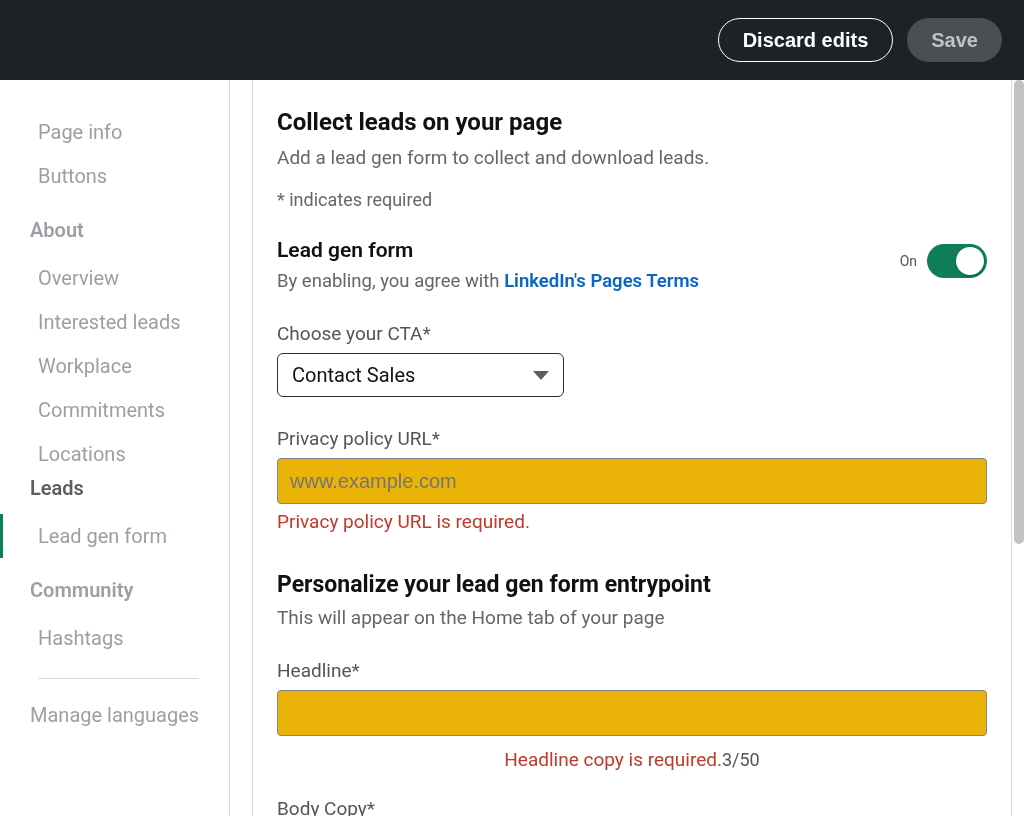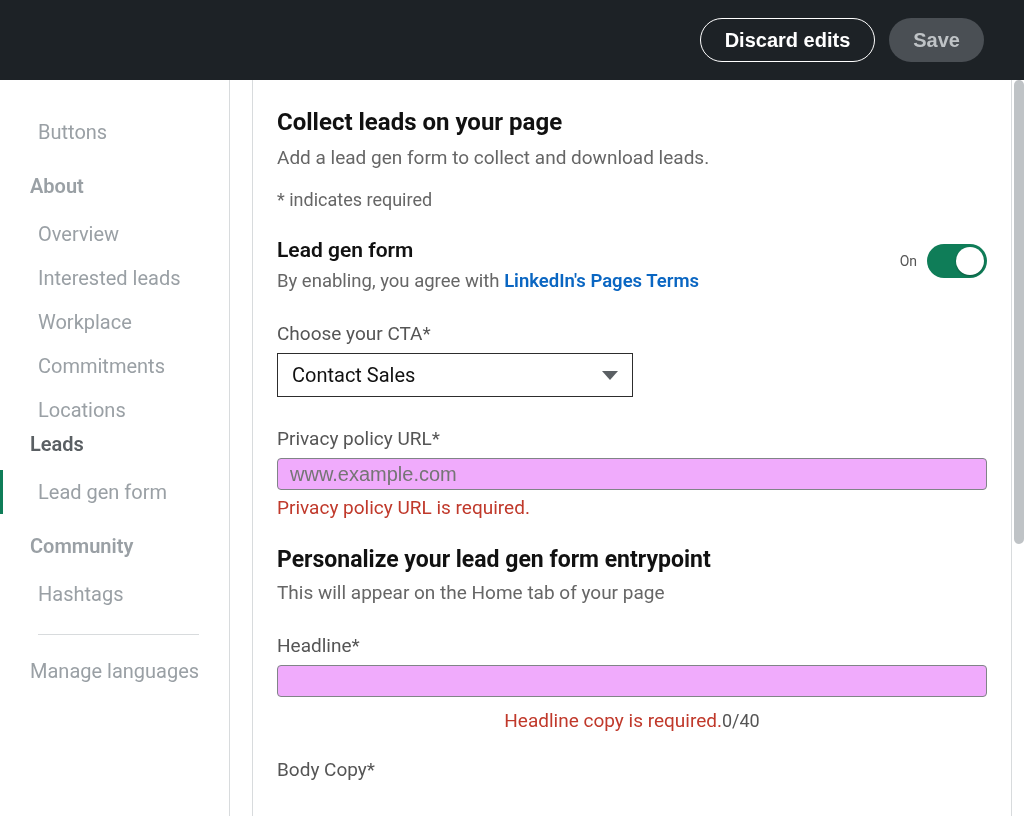--- a/index.html
+++ b/index.html
@@ -6,21 +6,21 @@
   html, body { width: 1024px; height: 816px; overflow: hidden; font-family: -apple-system, BlinkMacSystemFont, "Segoe UI", Roboto, Helvetica, Arial, sans-serif; }
   body { display: flex; flex-direction: column; background: #fff; }
 
   
   .topbar {
     background: #1d2226;
     height: 80px;
     display: flex;
     align-items: center;
     justify-content: flex-end;
-    padding: 0 40px;
+    padding: 0 22px;
     gap: 14px;
   }
   .btn {
     height: 44px;
     border-radius: 28px;
     padding: 0 24px;
     font-size: 20px;
     font-weight: 600;
     cursor: pointer;
     display: inline-flex;
@@ -120,54 +120,55 @@
   }
   .toggle-knob {
     position: absolute; right: 3px; top: 3px;
     width: 28px; height: 28px; border-radius: 50%;
     background: #fff; box-shadow: 0 1px 2px rgba(0,0,0,.3);
   }
 
   .field { margin-top: 30px; }
   .field-label { font-size: 19px; color: #555; margin-bottom: 8px; }
   .select {
-    width: 356px; height: 44px;
-    border: 1.5px solid #2d2d2d; border-radius: 0;
+    width: 287px; height: 44px;
+    border: 1.5px solid #2d2d2d; border-radius: 6px;
     display: flex; align-items: center; justify-content: space-between;
     padding: 0 14px; font-size: 20px; color: #111; cursor: pointer;
     background: #fff;
   }
   .chevron {
     width: 0; height: 0;
     border-left: 8px solid transparent;
     border-right: 8px solid transparent;
     border-top: 9px solid #5a5f63;
   }
   .text-input {
-    width: 100%; height: 32px;
+    width: 100%; height: 46px;
     border: 1.5px solid #808487; border-radius: 4px;
     padding: 0 12px; font-size: 20px; color: #444;
-    background: #f0abfc;
+    background: #eab308;
   }
   .error { font-size: 19px; color: #c0392b; margin-top: 6px; }
 
-  .section3 { margin-top: 27px; }
+  .section3 { margin-top: 38px; }
   .counter-row { display: flex; justify-content: center; align-items: baseline; margin-top: 6px; }
   .counter { font-size: 18px; color: #555; }
 </style>
 </head>
 <body>
 
 <div class="topbar">
   <button class="btn btn-outline">Discard edits</button>
   <button class="btn btn-save">Save</button>
 </div>
 
 <div class="body">
   <nav class="sidebar">
+    <div class="nav-item">Page info</div>
     <div class="nav-item">Buttons</div>
 
     <div class="nav-section">About</div>
     <div class="nav-item">Overview</div>
     <div class="nav-item">Interested leads</div>
     <div class="nav-item">Workplace</div>
     <div class="nav-item">Commitments</div>
     <div class="nav-item">Locations</div>
 
     <div class="nav-leads">
@@ -223,21 +224,21 @@
       <div class="section3">
         <div class="h1" style="font-size:23px">Personalize your lead gen form entrypoint</div>
         <div class="sub" style="margin-top:8px">This will appear on the Home tab of your page</div>
       </div>
 
       <div class="field">
         <div class="field-label">Headline*</div>
         <input type="text" class="text-input" style="">
         <div class="counter-row">
           <div class="error">Headline copy is required.</div>
-          <div class="counter">0/40</div>
+          <div class="counter">3/50</div>
         </div>
       </div>
 
       <div class="field" style="margin-top:26px">
         <div class="field-label">Body Copy*</div>
 
       </div>
     </div>
     <div class="scrollbar"></div>
   </div>

